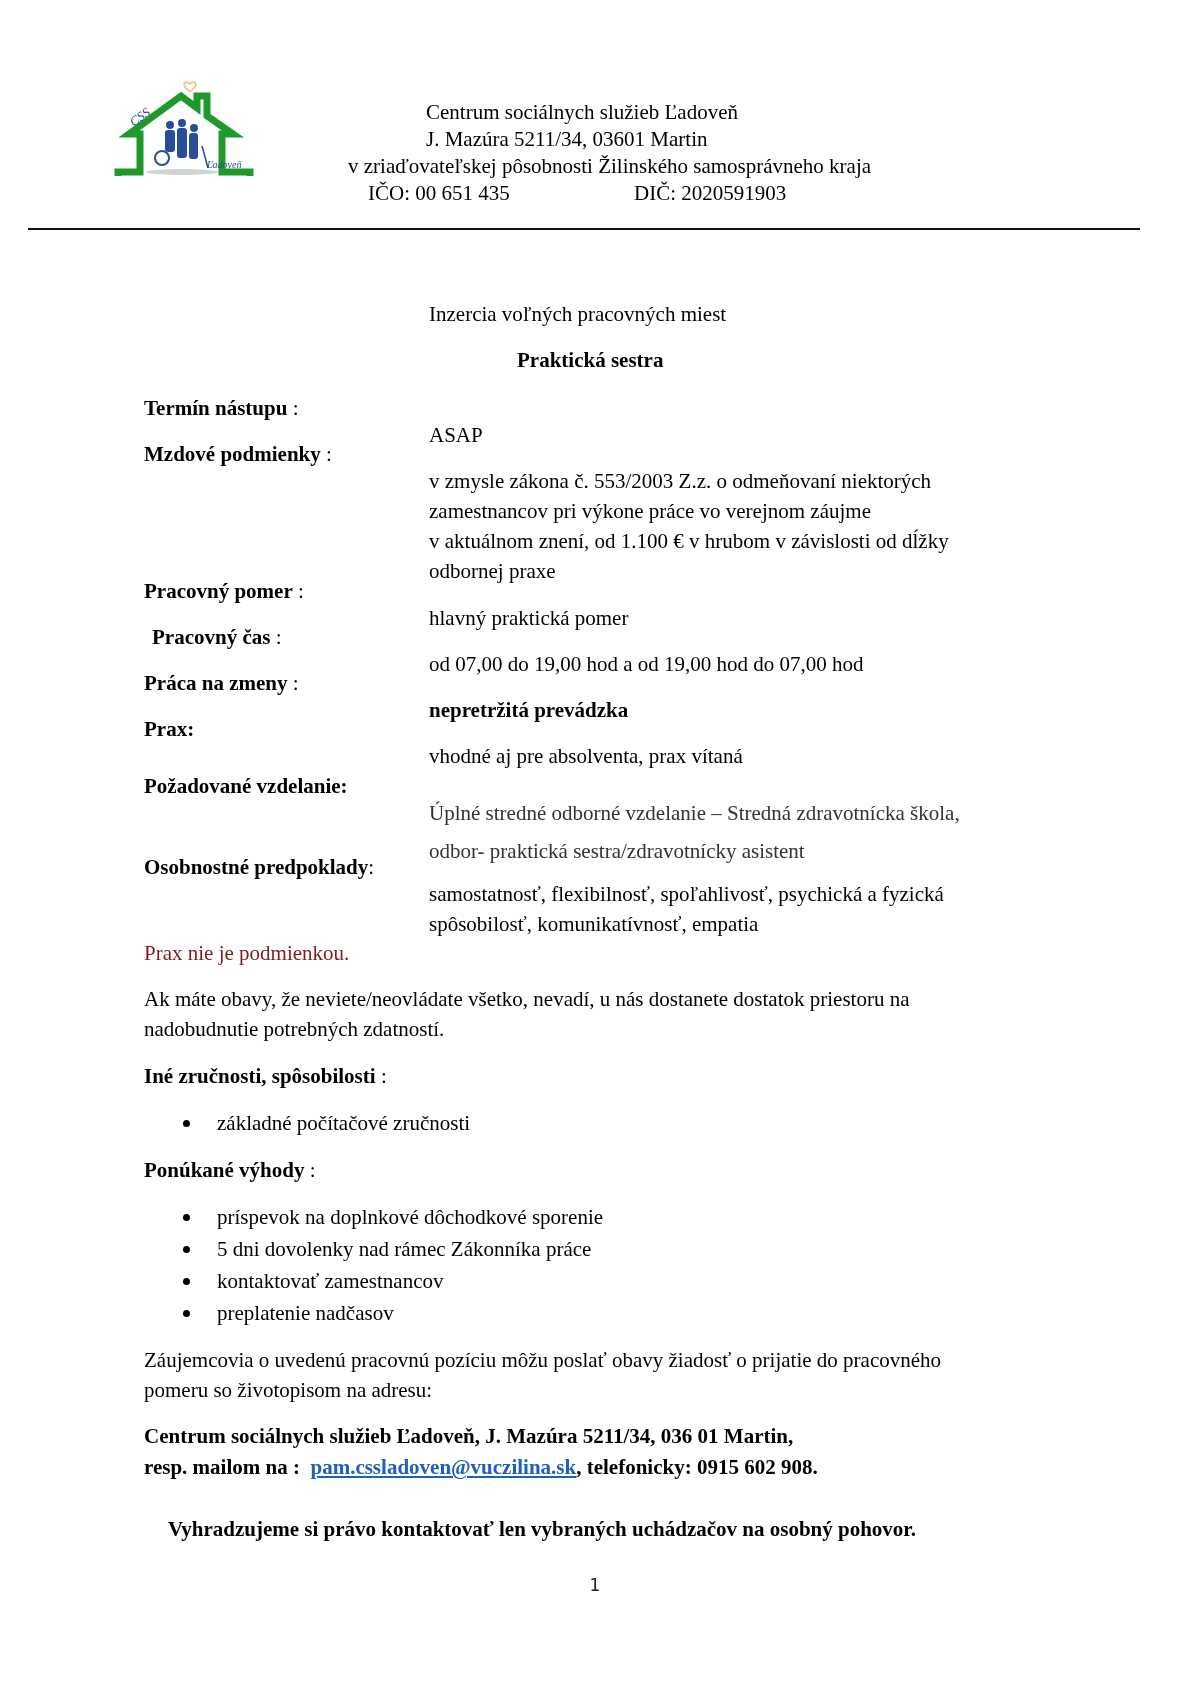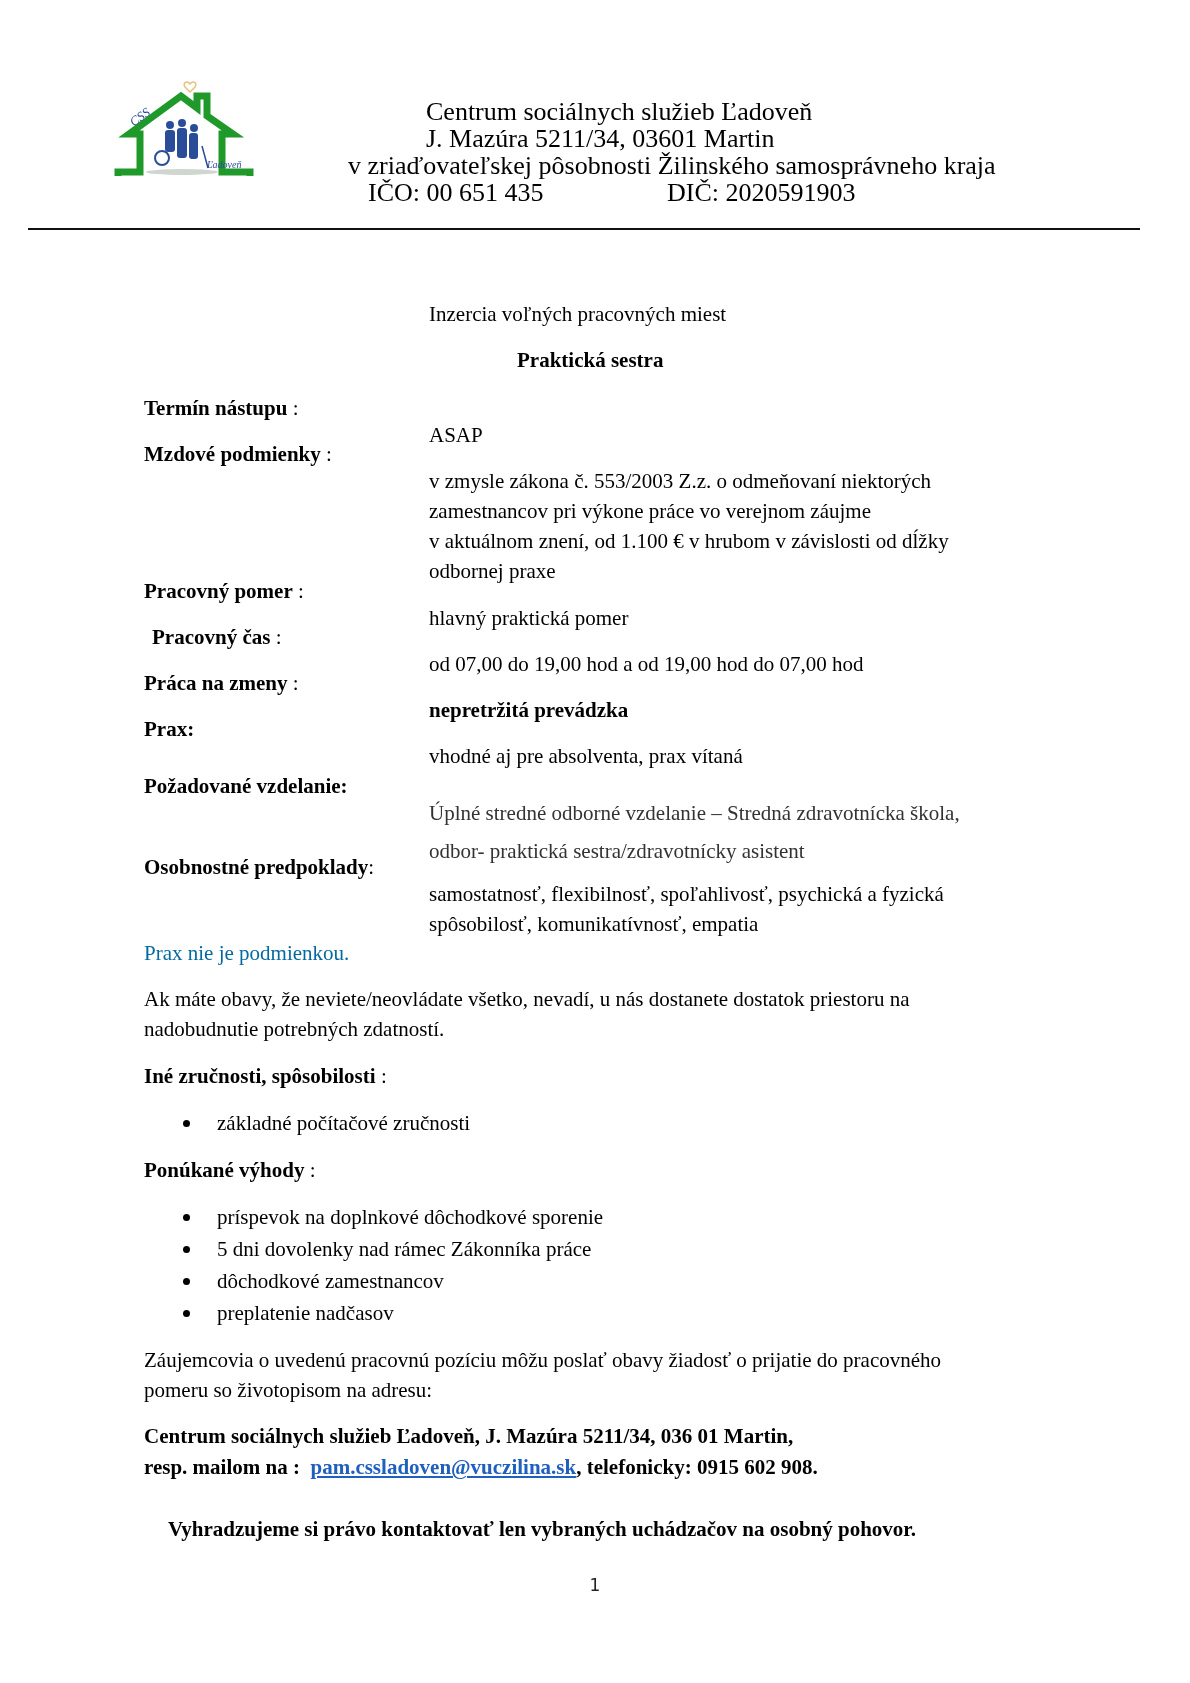--- a/index.html
+++ b/index.html
@@ -8,31 +8,31 @@
       position: relative;
       font-family: "Liberation Serif", "DejaVu Serif", serif;
       color: #000;
       font-size: 21px;
       overflow: hidden;
     }
     .abs { position: absolute; white-space: nowrap; }
 
     
     .logo { position: absolute; left: 112px; top: 76px; width: 150px; height: 110px; }
-    .hdr-line { position: absolute; font-size: 26px; line-height: 26px; white-space: nowrap; }
+    .hdr-line { position: absolute; font-size: 21px; line-height: 26px; white-space: nowrap; }
     .rule { position: absolute; left: 28px; top: 228px; width: 1112px; height: 2px; background: #111; }
 
     .title { font-size: 21px; }
     .subtitle { font-weight: bold; font-size: 21px; }
 
     .label { position: absolute; left: 144px; font-weight: bold; white-space: nowrap; line-height: 30px; }
     .label .colon { font-weight: normal; }
     .value { position: absolute; left: 429px; line-height: 30px; white-space: nowrap; margin-top: 27px; }
     .grey { color: #333; }
-    .greyer { color: #0369a1; }
+    .greyer { color: #7f1d1d; }
 
     .para { position: absolute; left: 144px; line-height: 30px; white-space: nowrap; }
     .bold { font-weight: bold; }
 
     .bullet-item { position: absolute; left: 183px; line-height: 30px; white-space: nowrap; }
     .bullet-item .dot {
       display: inline-block; width: 7px; height: 7px; border-radius: 50%;
       background: #000; vertical-align: middle; margin-right: 27px; position: relative; top: -2px;
     }
     a.email { color: #1f5fbf; text-decoration: underline; font-weight: bold; }
@@ -67,21 +67,21 @@
 
     <text x="18" y="48" font-family="Liberation Serif, serif" font-style="italic" font-size="13" fill="#2a4d9a" transform="rotate(-35 24 44)">CSS</text>
     <text x="95" y="92" font-family="Liberation Serif, serif" font-style="italic" font-size="10" fill="#2a4d9a">Ľadoveň</text>
   </svg>
 </div>
 
 <div class="hdr-line" style="left:426px; top:99px;">Centrum sociálnych služieb Ľadoveň</div>
 <div class="hdr-line" style="left:426px; top:126px;">J. Mazúra 5211/34, 03601 Martin</div>
 <div class="hdr-line" style="left:348px; top:153px;text-align:center;">v zriaďovateľskej pôsobnosti Žilinského samosprávneho kraja</div>
 <div class="hdr-line" style="left:368px; top:180px;">IČO: 00 651 435</div>
-<div class="hdr-line" style="left:667px; top:180px;text-align:right;">DIČ: 2020591903</div>
+<div class="hdr-line" style="left:634px; top:180px;text-align:right;">DIČ: 2020591903</div>
 
 <div class="rule"></div>
 
 <div class="abs title" style="left:429px; top:302px;">Inzercia voľných pracovných miest</div>
 <div class="abs subtitle" style="left:517px; top:348px;">Praktická sestra</div>
 
 <div class="label" style="top:393px;"><span>Termín nástupu</span><span class="colon"> :</span></div>
 <div class="value" style="top:393px;">ASAP</div>
 
 <div class="label" style="top:439px;"><span>Mzdové podmienky</span><span class="colon"> :</span></div>
@@ -113,21 +113,21 @@
 <div class="para greyer" style="top:938px;">Prax nie je podmienkou.</div>
 <div class="para" style="top:984px;">Ak máte obavy, že neviete/neovládate všetko, nevadí, u nás dostanete dostatok priestoru na</div>
 <div class="para" style="top:1014px;">nadobudnutie potrebných zdatností.</div>
 
 <div class="para" style="top:1061px;"><span class="bold">Iné zručnosti, spôsobilosti</span><span> :</span></div>
 <div class="bullet-item" style="top:1108px;"><span class="dot"></span><span>základné  počítačové zručnosti</span></div>
 
 <div class="para" style="top:1155px;"><span class="bold">Ponúkané výhody</span><span> :</span></div>
 <div class="bullet-item" style="top:1202px;"><span class="dot"></span><span>príspevok na doplnkové dôchodkové sporenie</span></div>
 <div class="bullet-item" style="top:1234px;"><span class="dot"></span><span>5 dni dovolenky nad rámec Zákonníka práce</span></div>
-<div class="bullet-item" style="top:1266px;"><span class="dot"></span><span>dôchodkové zamestnancov</span></div>
+<div class="bullet-item" style="top:1266px;"><span class="dot"></span><span>kontaktovať zamestnancov</span></div>
 <div class="bullet-item" style="top:1298px;"><span class="dot"></span><span>preplatenie nadčasov</span></div>
 
 <div class="para" style="top:1345px;">Záujemcovia o uvedenú pracovnú pozíciu môžu poslať obavy žiadosť o prijatie do pracovného</div>
 <div class="para" style="top:1375px;">pomeru so životopisom na adresu:</div>
 
 <div class="para bold" style="top:1421px;">Centrum sociálnych služieb Ľadoveň, J. Mazúra 5211/34, 036 01 Martin,</div>
 <div class="para bold" style="top:1452px; white-space:pre;"><span>resp. mailom na :  </span><a class="email">pam.cssladoven@vuczilina.sk</a><span>, telefonicky: 0915 602 908.</span></div>
 
 <div class="abs bold" style="left:168px; top:1514px; line-height:30px;">Vyhradzujeme si právo kontaktovať len vybraných uchádzačov na osobný pohovor.</div>
 

